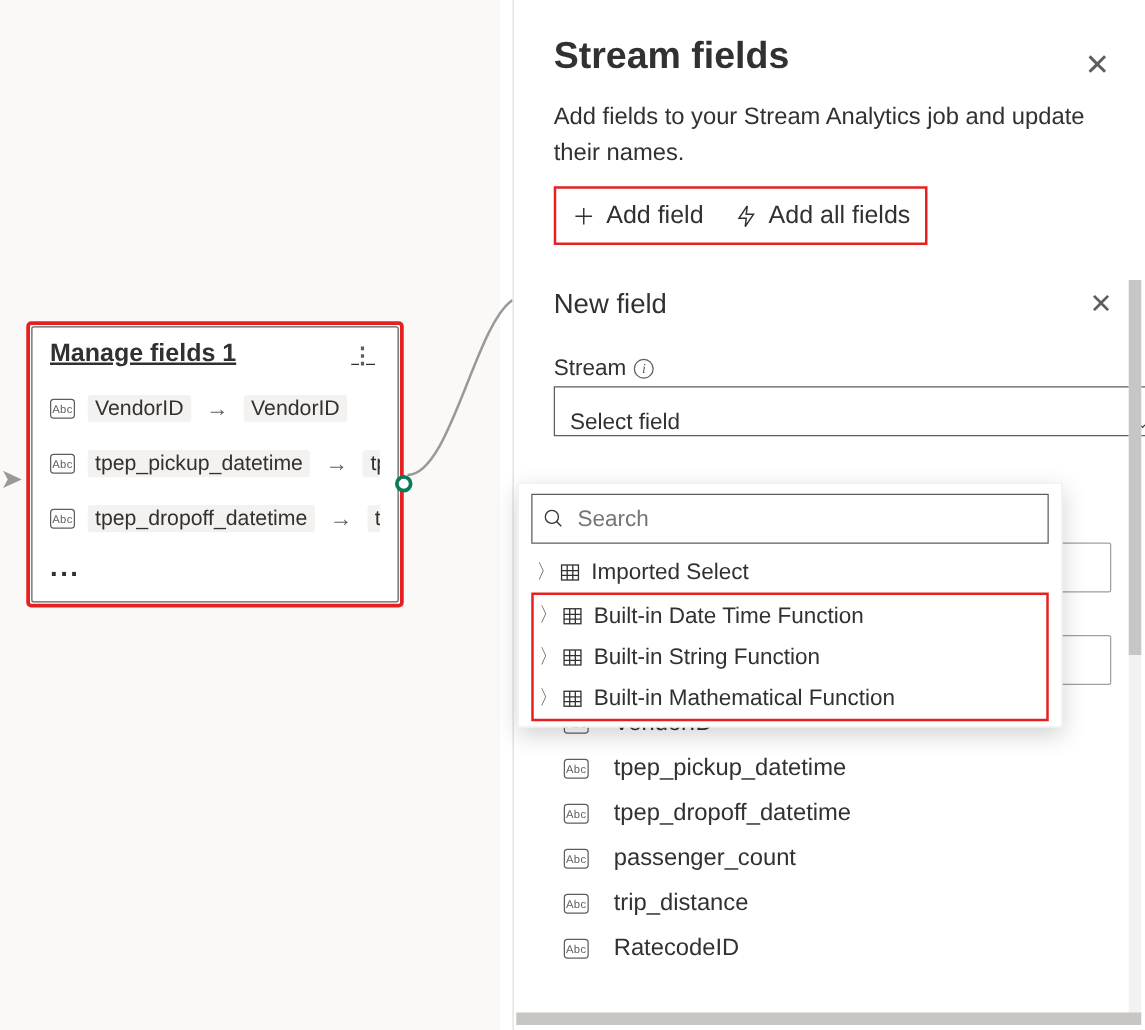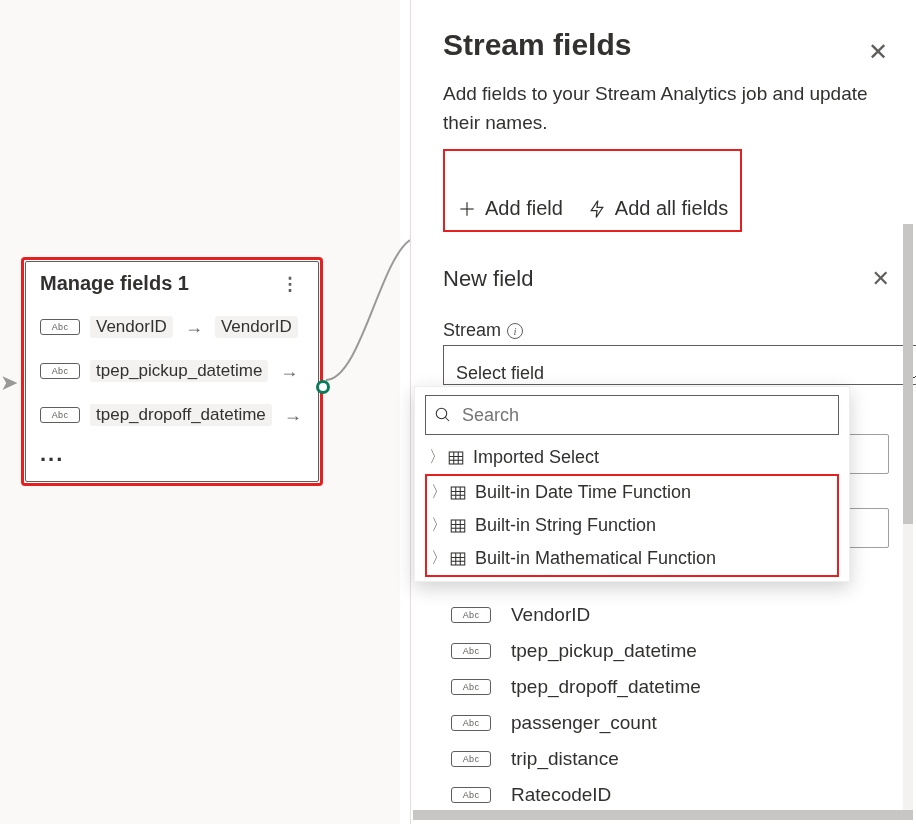--- a/index.html
+++ b/index.html
@@ -28,21 +28,21 @@
     z-index: 2;
   }
   .node-inner {
     border: 1px solid #605e5c;
     margin: 1px;
     padding: 10px 14px 6px 14px;
     border-radius: 2px;
   }
   .node-header {
     display: flex; justify-content: space-between; align-items: center;
-    font-weight: 700; font-size: 20px; margin-bottom: 10px;
+    font-weight: 700; font-size: 20px; margin-bottom: 10px; text-decoration: underline;
   }
   .node-more { font-size: 18px; line-height: 12px; color: #605e5c; padding: 0 4px; cursor: pointer; letter-spacing: 1px;}
   .field-row {
     display: flex; align-items: center;
     font-size: 17px; color: #323130;
     padding: 11px 0;
     white-space: nowrap; overflow: hidden;
   }
   .field-row .abc-icon { flex: 0 0 auto; }
   .mapping { display:flex; align-items:center; gap: 8px; overflow:hidden;}
@@ -85,21 +85,20 @@
     display: inline-flex; align-items: center;
     border: 2px solid #e62020;
     padding: 6px 8px;
     gap: 16px;
     margin-top: 2px;
   }
   .action-btn {
     display: flex; align-items: center; gap: 8px;
     font-size: 20px; color: #323130; cursor: pointer;
     padding: 4px 4px;
-    margin-top: 36px;
   }
   .action-btn svg { width: 20px; height: 20px; }
   .section-title {
     font-size: 22px; font-weight: 400; margin-top: 34px;
     display:flex; justify-content: space-between; align-items:center;
   }
   .section-title .mini-x { font-size: 22px; color: #605e5c; cursor:pointer; font-weight:300;}
   .field-label { margin-top: 28px; font-size: 18px; display:flex; align-items:center; gap:6px;}
   .info-icon {
     width:16px; height:16px; border:1.5px solid #605e5c; border-radius:50%;
@@ -156,21 +155,21 @@
     padding-left: 8px;
   }
   .flat-row {
     display:flex; align-items:center; gap:10px;
     font-size: 19px; padding: 7px 0;
     cursor: pointer;
   }
   .abc-icon {
     display:inline-flex; align-items:center; justify-content:center;
     border:1.5px solid #605e5c; border-radius:3px;
-    font-size:9px; height:16px; width:40px;
+    font-size:9px; height:16px; width:20px;
     color:#605e5c; font-family: Arial; margin-right:10px; flex-shrink:0;
     letter-spacing:0.3px;
   }
   .scrollbar {
     position:absolute; right:3px; top:224px; width:10px; height:590px;
     background:#f3f2f1;
   }
   .scrollbar-thumb {
     position:absolute; left:0; top:0; width:10px; height:300px;
     background:#c8c6c4;

